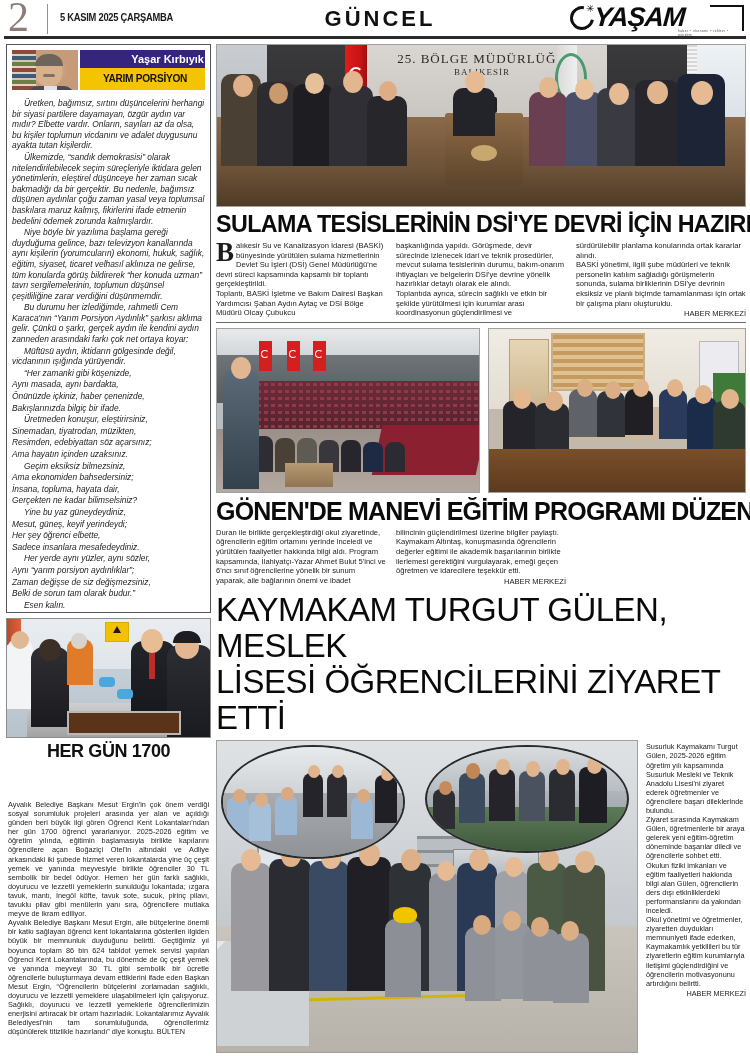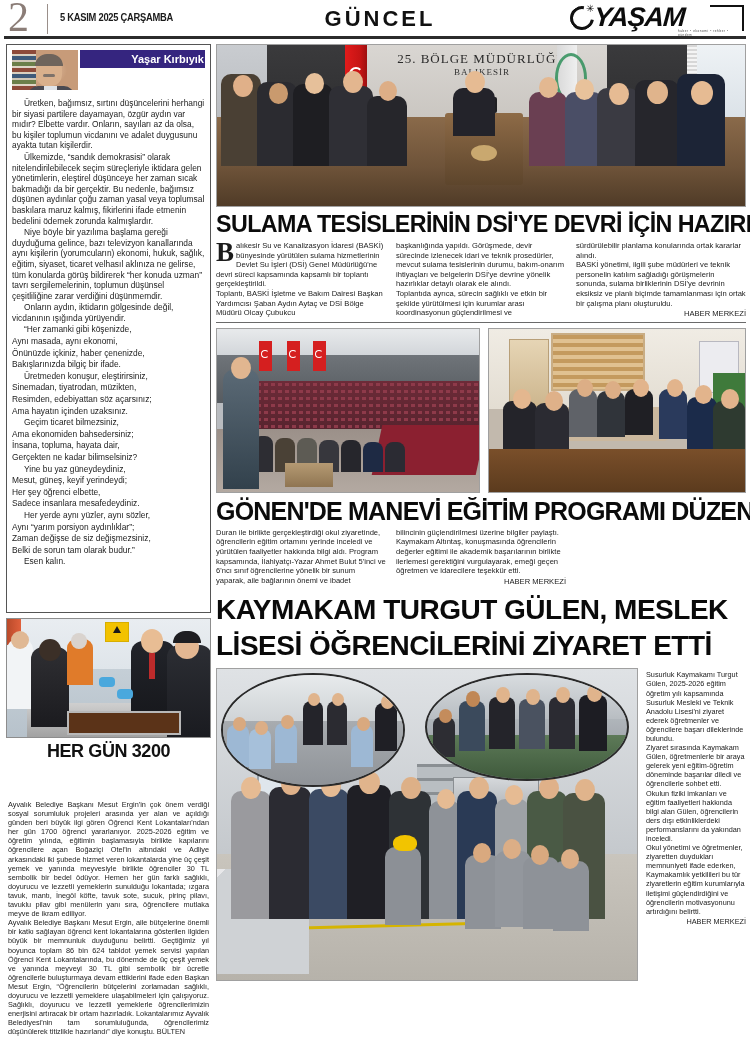--- a/index.html
+++ b/index.html
@@ -200,20 +200,21 @@
   .opinion-body {
     margin-top: 8px;
     font-size: 8.4px;
     line-height: 10.6px;
     color: #1c1c1c;
     text-align: left;
   }
   .opinion-body p {
     margin: 0 0 1px 0;
     text-indent: 12px;
+    font-style: italic;
   }
   .opinion-body p.verse {
     text-indent: 12px;
   }
   .opinion-body p.verse-cont {
     text-indent: 0;
   }
 
   
   .left-photo {
@@ -494,22 +495,22 @@
     letter-spacing: -0.8px;
     color: #0b0b0b;
     margin-top: 5px;
     line-height: 26px;
     white-space: nowrap;
   }
 
   
   .headline3 {
     width: 530px;
-    font-size: 28px;
-    font-weight: bold;
+    font-size: 33px;
+    font-weight: normal;
     letter-spacing: -0.5px;
     line-height: 36px;
     color: #0a0a0a;
     margin-top: 6px;
   }
 
   
   .bottom-row {
     display: flex;
     gap: 8px;
@@ -589,38 +590,43 @@
     <div class="opinion-head">
       <div class="author-photo">
         <div class="ap-shelf"></div>
         <div class="ap-body"></div>
         <div class="ap-shirt"></div>
         <div class="ap-head"></div>
         <div class="ap-hair"></div>
         <div class="ap-mus"></div>
       </div>
       <div class="byline-title">Yaşar Kırbıyık</div>
+      <div class="byline-sub">
+        <span>YARIM PORSİYON</span>
+        <span>AYDINLIK!</span>
+      </div>
     </div>
     <div class="opinion-body">
       <p>Üretken, bağımsız, sırtını düşüncelerini herhangi bir siyasi partilere dayamayan, özgür aydın var mıdır? Elbette vardır. Onların, sayıları az da olsa, bu kişiler toplumun vicdanını ve adalet duygusunu ayakta tutan kişilerdir.</p>
       <p>Ülkemizde, “sandık demokrasisi” olarak nitelendirilebilecek seçim süreçleriyle iktidara gelen yönetimlerin, eleştirel düşünceye her zaman sıcak bakmadığı da bir gerçektir. Bu nedenle, bağımsız düşünen aydınlar çoğu zaman yasal veya toplumsal baskılara maruz kalmış, fikirlerini ifade etmenin bedelini ödemek zorunda kalmışlardır.</p>
       <p>Niye böyle bir yazılıma başlama gereği duyduğuma gelince, bazı televizyon kanallarında aynı kişilerin (yorumcuların) ekonomi, hukuk, sağlık, eğitim, siyaset, ticaret velhasıl aklınıza ne gelirse, tüm konularda görüş bildirerek “her konuda uzman” tavrı sergilemelerinin, toplumun düşünsel çeşitliliğine zarar verdiğini düşünmemdir.</p>
-      <p>Onların aydın, iktidarın gölgesinde değil, vicdanının ışığında yürüyendir.</p>
+      <p>Bu durumu her izlediğimde, rahmetli Cem Karaca'nın “Yarım Porsiyon Aydınlık” şarkısı aklıma gelir. Çünkü o şarkı, gerçek aydın ile kendini aydın zanneden arasındaki farkı çok net ortaya koyar:</p>
+      <p>Müftüsü aydın, iktidarın gölgesinde değil, vicdanının ışığında yürüyendir.</p>
 
       <p class="verse">“Her zamanki gibi köşenizde,</p>
-      <p class="verse-cont">Aynı masada, aynı ekonomi,</p>
+      <p class="verse-cont">Aynı masada, aynı bardakta,</p>
       <p class="verse-cont">Önünüzde içkiniz, haber çenenizde,</p>
       <p class="verse-cont">Bakışlarınızda bilgiç bir ifade.</p>
 
       <p class="verse">Üretmeden konuşur, eleştirirsiniz,</p>
       <p class="verse-cont">Sinemadan, tiyatrodan, müzikten,</p>
       <p class="verse-cont">Resimden, edebiyattan söz açarsınız;</p>
       <p class="verse-cont">Ama hayatın içinden uzaksınız.</p>
 
-      <p class="verse">Geçim ticaret bilmezsiniz,</p>
+      <p class="verse">Geçim eksiksiz bilmezsiniz,</p>
       <p class="verse-cont">Ama ekonomiden bahsedersiniz;</p>
       <p class="verse-cont">İnsana, topluma, hayata dair,</p>
       <p class="verse-cont">Gerçekten ne kadar bilimselsiniz?</p>
 
       <p class="verse">Yine bu yaz güneydeydiniz,</p>
       <p class="verse-cont">Mesut, güneş, keyif yerindeydi;</p>
       <p class="verse-cont">Her şey öğrenci elbette,</p>
       <p class="verse-cont">Sadece insanlara mesafedeydiniz.</p>
 
       <p class="verse">Her yerde aynı yüzler, aynı sözler,</p>
@@ -649,21 +655,21 @@
   <div class="lp-p4h"></div>
   <div class="lp-p5"></div>
   <div class="lp-p5h"></div>
   <div class="lp-p5hat"></div>
   <div class="lp-glove1"></div>
   <div class="lp-glove2"></div>
   <div class="lp-tray"></div>
 </div>
 
 <div class="left-headline">
-  <div>HER GÜN 3200</div>
+  <div>HER GÜN 1700</div>
 </div>
 
 <div class="left-article">
   <p>Ayvalık Belediye Başkanı Mesut Ergin'in çok önem verdiği sosyal sorumluluk projeleri arasında yer alan ve açıldığı günden beri büyük ilgi gören Öğrenci Kent Lokantaları'ndan her gün 1700 öğrenci yararlanıyor. 2025-2026 eğitim ve öğretim yılında, eğitimin başlamasıyla birlikte kapılarını öğrencilere açan Boğaziçi Otel'in altındaki ve Adliye arkasındaki iki şubede hizmet veren lokantalarda yine üç çeşit yemek ve yanında meyvesiyle birlikte öğrenciler 30 TL sembolik bir bedel ödüyor. Hemen her gün farklı sağlıklı, doyurucu ve lezzetli yemeklerin sunulduğu lokantada; ızgara tavuk, mantı, İnegöl köfte, tavuk sote, sucuk, pirinç pilavı, tavuklu pilav gibi menülerin yanı sıra, öğrencilere mutlaka meyve de ikram ediliyor.<br>Ayvalık Belediye Başkanı Mesut Ergin, aile bütçelerine önemli bir katkı sağlayan öğrenci kent lokantalarına gösterilen ilgiden büyük bir memnunluk duyduğunu belirtti. Geçtiğimiz yıl boyunca toplam 86 bin 624 tabldot yemek servisi yapılan Öğrenci Kent Lokantalarında, bu dönemde de üç çeşit yemek ve yanında meyveyi 30 TL gibi sembolik bir ücretle öğrencilerle buluşturmaya devam ettiklerini ifade eden Başkan Mesut Ergin, “Öğrencilerin bütçelerini zorlamadan sağlıklı, doyurucu ve lezzetli yemeklere ulaşabilmeleri için çalışıyoruz. Sağlıklı, doyurucu ve lezzetli yemeklerle öğrencilerimizin enerjisini artıracak bir ortam hazırladık. Lokantalarımız Ayvalık Belediyesi'nin tam sorumluluğunda, öğrencilerimiz düşünülerek titizlikle hazırlandı” diye konuştu. BÜLTEN</p>
 </div>
 
 <div class="col-main">
 
   <div class="photo photo-meeting">
     <div class="pm-wall"></div>

